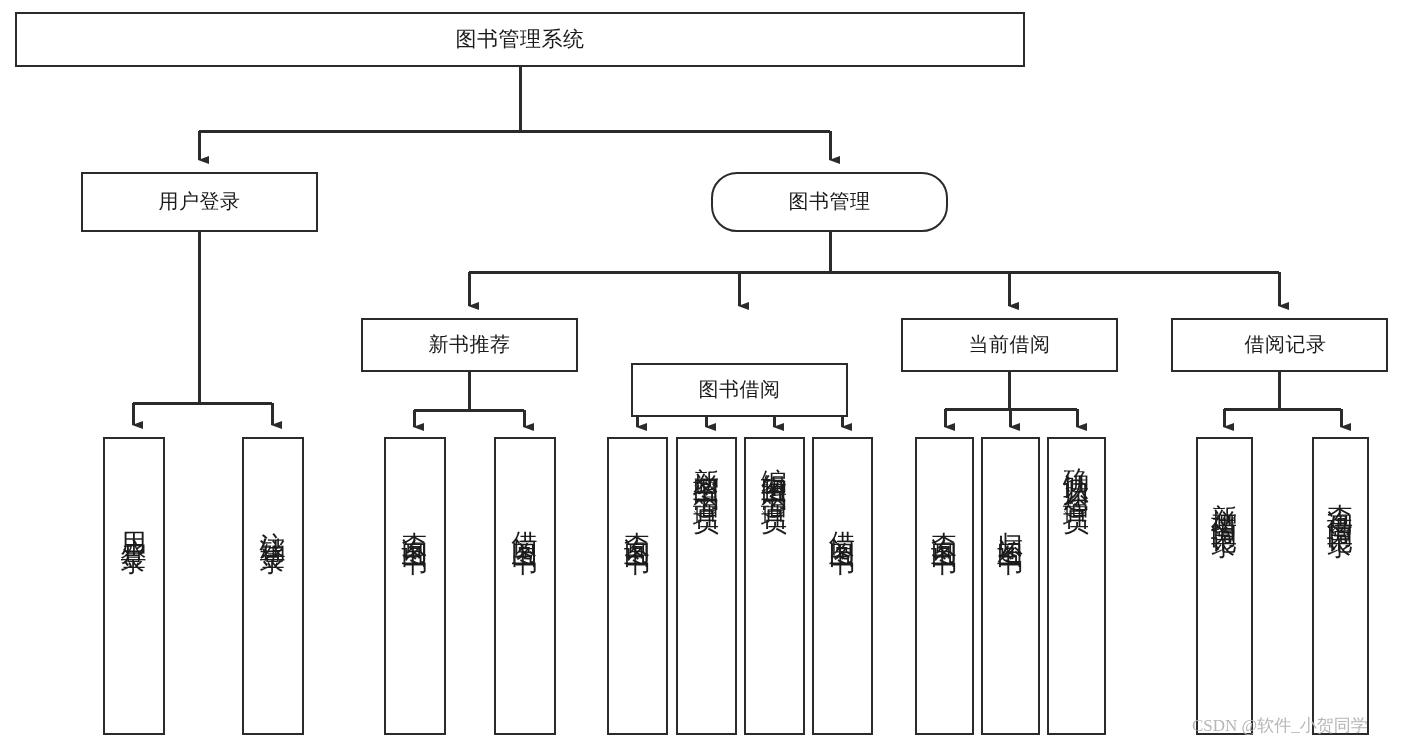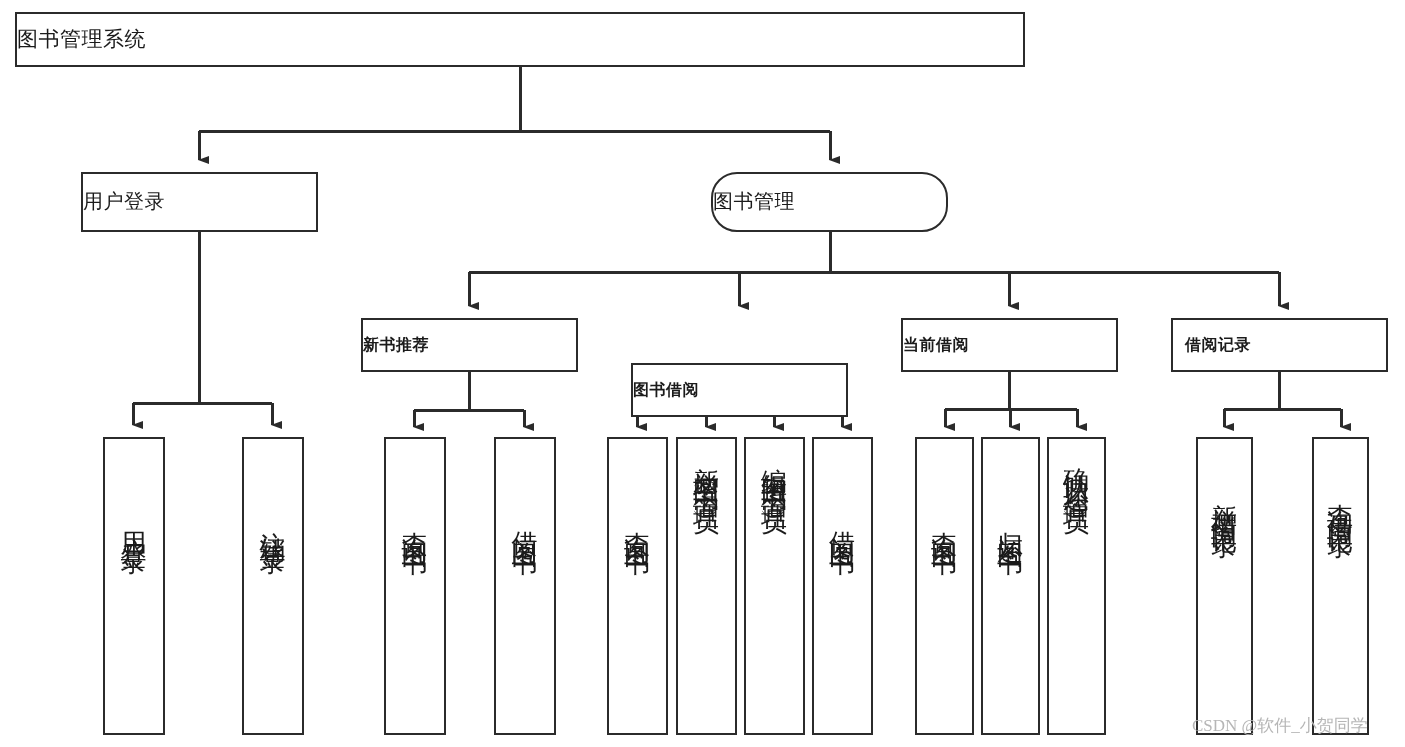--- a/index.html
+++ b/index.html
@@ -26,20 +26,21 @@
     height: 747px;
     pointer-events: none;
   }
   .node {
     position: absolute;
     box-sizing: border-box;
     background: #ffffff;
     border: 2px solid #2b2b2b;
     display: flex;
     align-items: center;
+    justify-content: center;
     color: #1b1b1b;
     z-index: 2;
   }
   .node-label {
     display: block;
     text-align: center;
     line-height: 1.16;
     letter-spacing: 0.5px;
     white-space: nowrap;
   }
@@ -58,22 +59,21 @@
     height: 60px;
   }
   .node.level-two .node-label {
     font-size: 20px;
   }
   
   .node.level-three {
     height: 54px;
   }
   .node.level-three .node-label {
-    font-size: 16px;
-    font-weight: bold;
+    font-size: 20px;
   }
   
   .node.leaf {
     top: 437px;
     height: 298px;
     align-items: flex-start;
     justify-content: center;
     padding-top: 4px;
   }
   .node.leaf .node-label {

